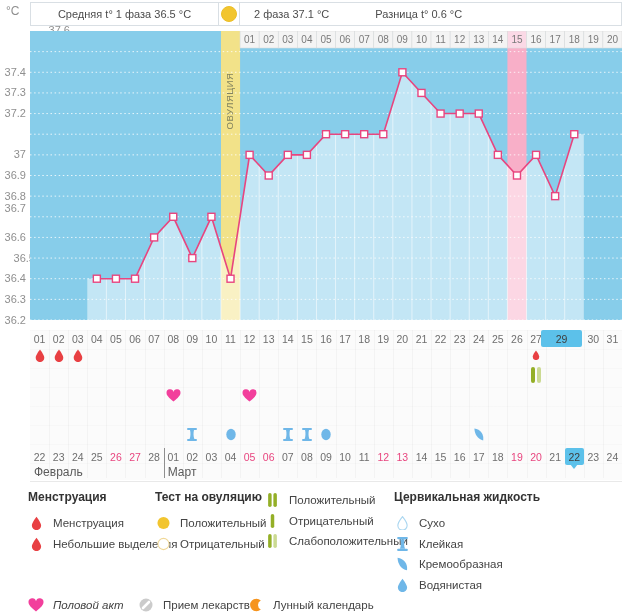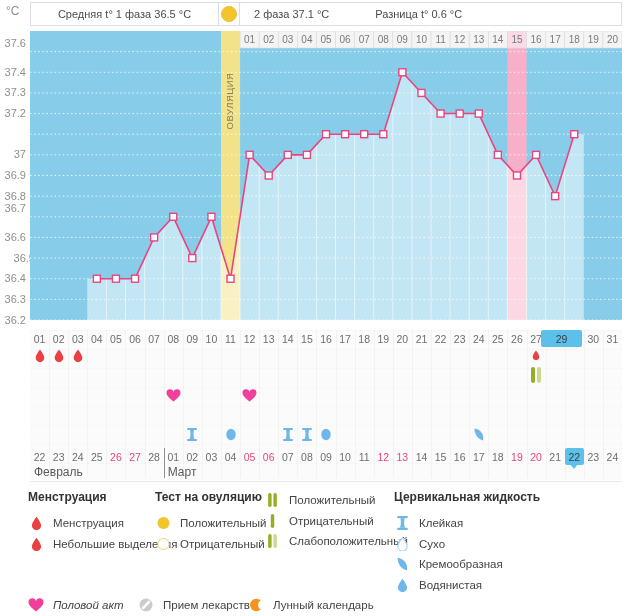--- a/index.html
+++ b/index.html
@@ -49,21 +49,21 @@
     <div class="hdr-box bc">
       <span class="ovu-dot"></span>
     </div>
     <div class="hdr-box b2">
       <span>2 фаза 37.1 °C</span>
       <span>Разница t° 0.6 °C</span>
     </div>
   </div>
 
   <div id="yaxis">
-      <div class="ylab" style="top: 37px;">37.6</div>
+      <div class="ylab" style="top: 24px; margin-left: 44px;">37.6</div>
       <div class="ylab" style="top: 45px; margin-left: 32px;">37.5</div>
       <div class="ylab" style="top: 65.7857px;">37.4</div>
       <div class="ylab" style="top: 86.4286px;">37.3</div>
       <div class="ylab" style="top: 107.071px;">37.2</div>
       <div class="ylab" style="top: 127.714px; padding-left: 44px;">37.1</div>
       <div class="ylab" style="top: 148.357px;">37</div>
       <div class="ylab" style="top: 169px;">36.9</div>
       <div class="ylab" style="top: 189.643px;">36.8</div>
       <div class="ylab" style="top: 202px;">36.7</div>
       <div class="ylab" style="top: 230.929px;">36.6</div>
@@ -426,35 +426,35 @@
               <rect x="7" y="0" width="4" height="16" rx="2" fill="#CBDA92"></rect>
             </svg>
           </span>
           <span>Слабоположительный</span>
         </div>
       </div>
       <div class="lgroup" style="left: 394px;">
         <div class="lg-title">Цервикальная жидкость</div>
         <div class="lg-item">
           <span class="lic">
+            <svg width="13" height="14" viewBox="0 0 10 13">
+              <path d="M5 .6 C5 .6 9.3 6 9.3 8.8 A4.3 4.3 0 0 1 .7 8.8 C.7 6 5 .6 5 .6 Z" fill="#fff" stroke="#A9D6F0" stroke-width="1"></path>
+            </svg>
+          </span>
+          <span>Сухо</span>
+        </div>
+        <div class="lg-item">
+          <span class="lic">
             <svg width="13" height="14" viewBox="0 0 12 13">
               <rect x="1" y="0" width="10" height="2" rx="1" fill="#6FB7E8"></rect>
               <rect x="1" y="11" width="10" height="2" rx="1" fill="#6FB7E8"></rect>
               <path d="M4 2 C4.7 4.5 4.7 8.5 3.6 11 L8.4 11 C7.3 8.5 7.3 4.5 8 2 Z" fill="#6FB7E8"></path>
             </svg>
           </span>
           <span>Клейкая</span>
-        </div>
-        <div class="lg-item">
-          <span class="lic">
-            <svg width="13" height="14" viewBox="0 0 10 13">
-              <path d="M5 .6 C5 .6 9.3 6 9.3 8.8 A4.3 4.3 0 0 1 .7 8.8 C.7 6 5 .6 5 .6 Z" fill="#fff" stroke="#A9D6F0" stroke-width="1"></path>
-            </svg>
-          </span>
-          <span>Сухо</span>
         </div>
         <div class="lg-item">
           <span class="lic">
             <svg width="13" height="14" viewBox="0 0 12 13">
               <path d="M1.4 .6 C7.6 1.6 11 6 10.2 12.4 C4.6 11 1.6 6.4 1.4 .6 Z" fill="#6FB7E8"></path>
             </svg>
           </span>
           <span>Кремообразная</span>
         </div>
         <div class="lg-item">

